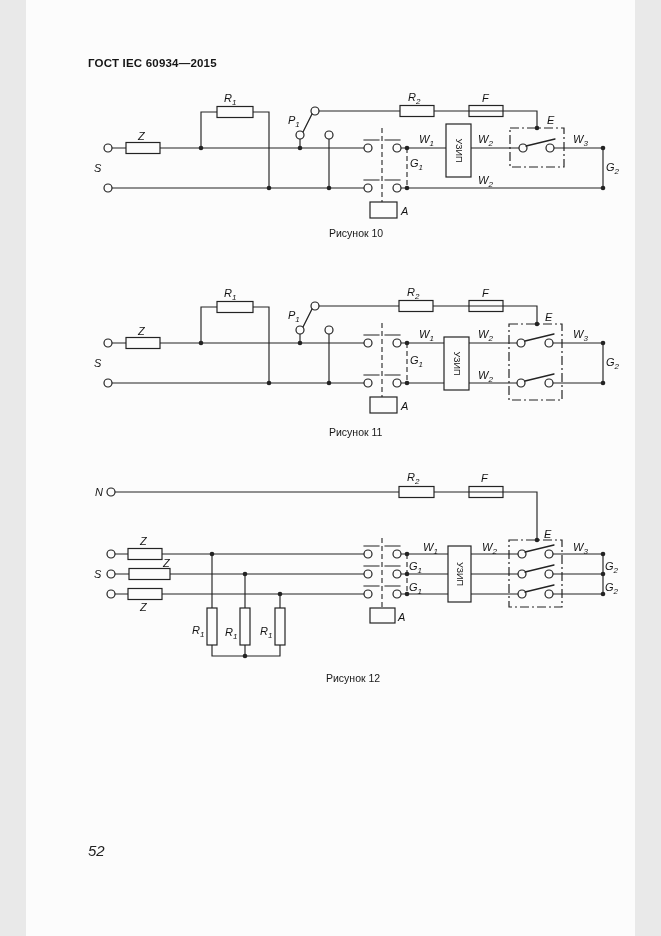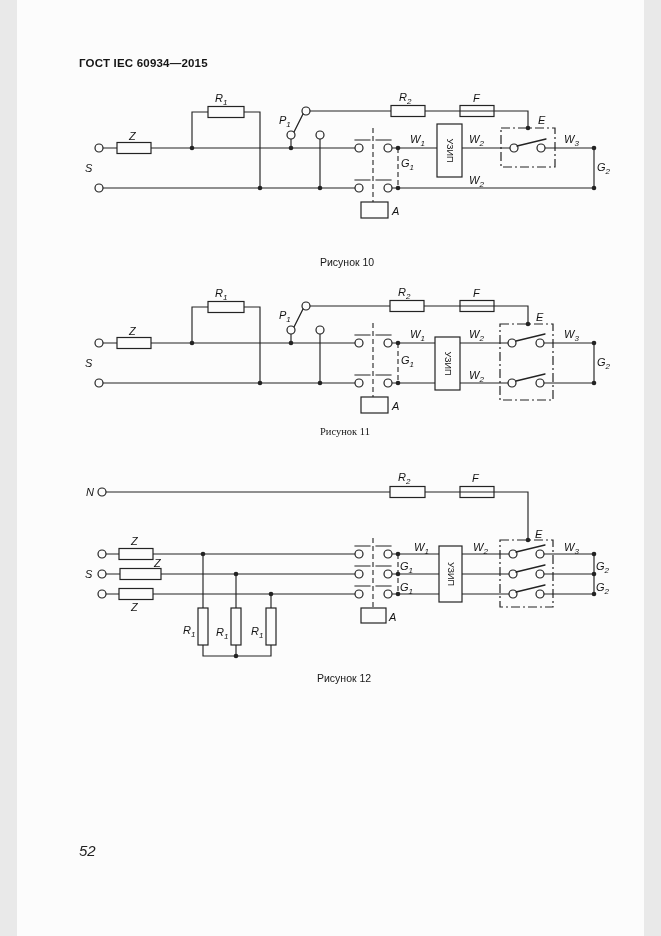--- a/index.html
+++ b/index.html
@@ -1,28 +1,27 @@
 <!DOCTYPE html>
 <html><head>
 <meta charset="utf-8">
 <style>
   html,body{margin:0;padding:0;background:#e9e9e9;}
   .page{
     position:relative;width:609px;height:936px;margin:0 auto;
     background:#fcfcfc;font-family:"Liberation Sans",sans-serif;color:#1a1a1a;
     overflow:hidden;
-    padding-left:18px;
   }
   .doc-header{
     position:absolute;left:62px;top:57px;
     font-weight:bold;font-size:11.5px;letter-spacing:.2px;color:#151515;
   }
   .caption{position:absolute;font-size:10.5px;color:#181818;}
-  .cap-10{left:303px;top:256px;}
-  .cap-11{left:303px;top:426px;font-family:Liberation Serif, serif;}
+  .cap-10{left:303px;top:227px;}
+  .cap-11{left:303px;top:426px;}
   .cap-12{left:300px;top:672px;}
   .page-number{position:absolute;left:62px;top:842px;font-style:italic;font-size:15px;color:#222;}
   svg{position:absolute;left:0;top:0;}
   .wire{stroke:#232323;stroke-width:1.15;fill:none;stroke-linecap:square;}
   .comp{fill:#fcfcfc;stroke:#232323;stroke-width:1.2;}
   .fuse{fill:none;stroke:#232323;stroke-width:1.2;}
   .dashline{stroke:#232323;stroke-width:1.1;fill:none;stroke-dasharray:5 3;}
   .dashdot{stroke:#232323;stroke-width:1.2;fill:none;stroke-dasharray:9 3 2 3;}
   .term{fill:#fcfcfc;stroke:#232323;stroke-width:1.2;}
   .dot{fill:#232323;stroke:none;}

